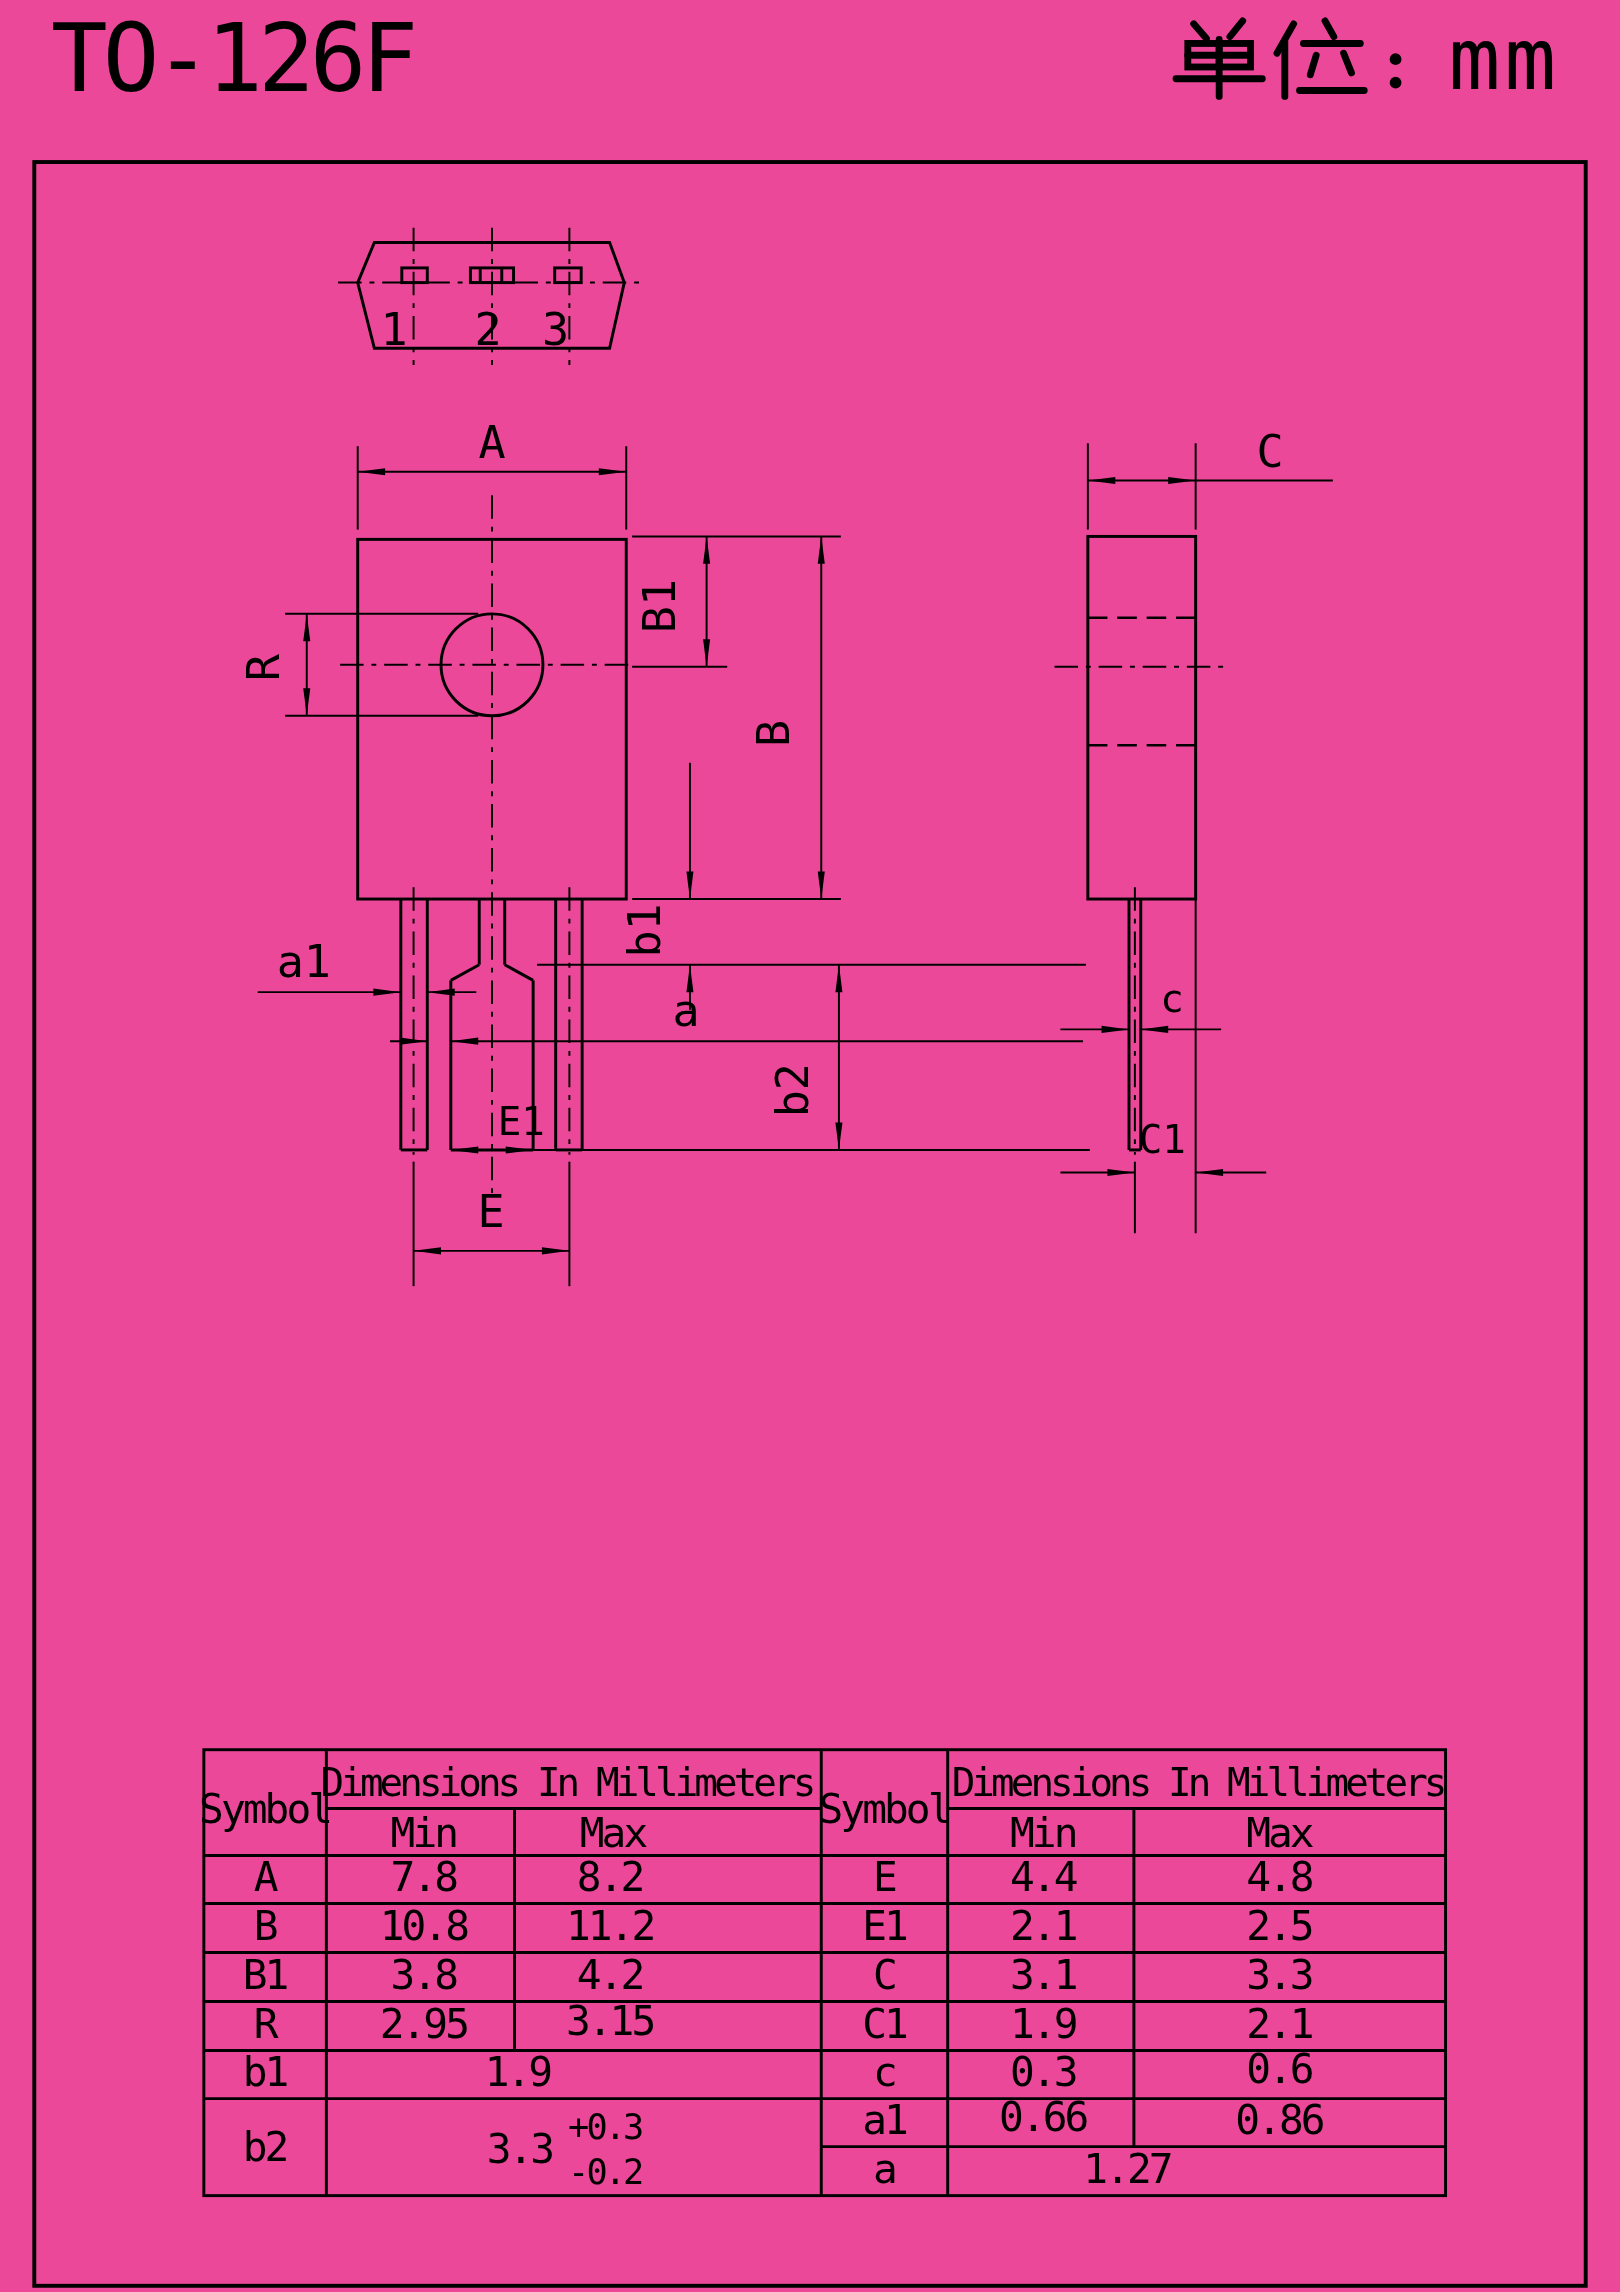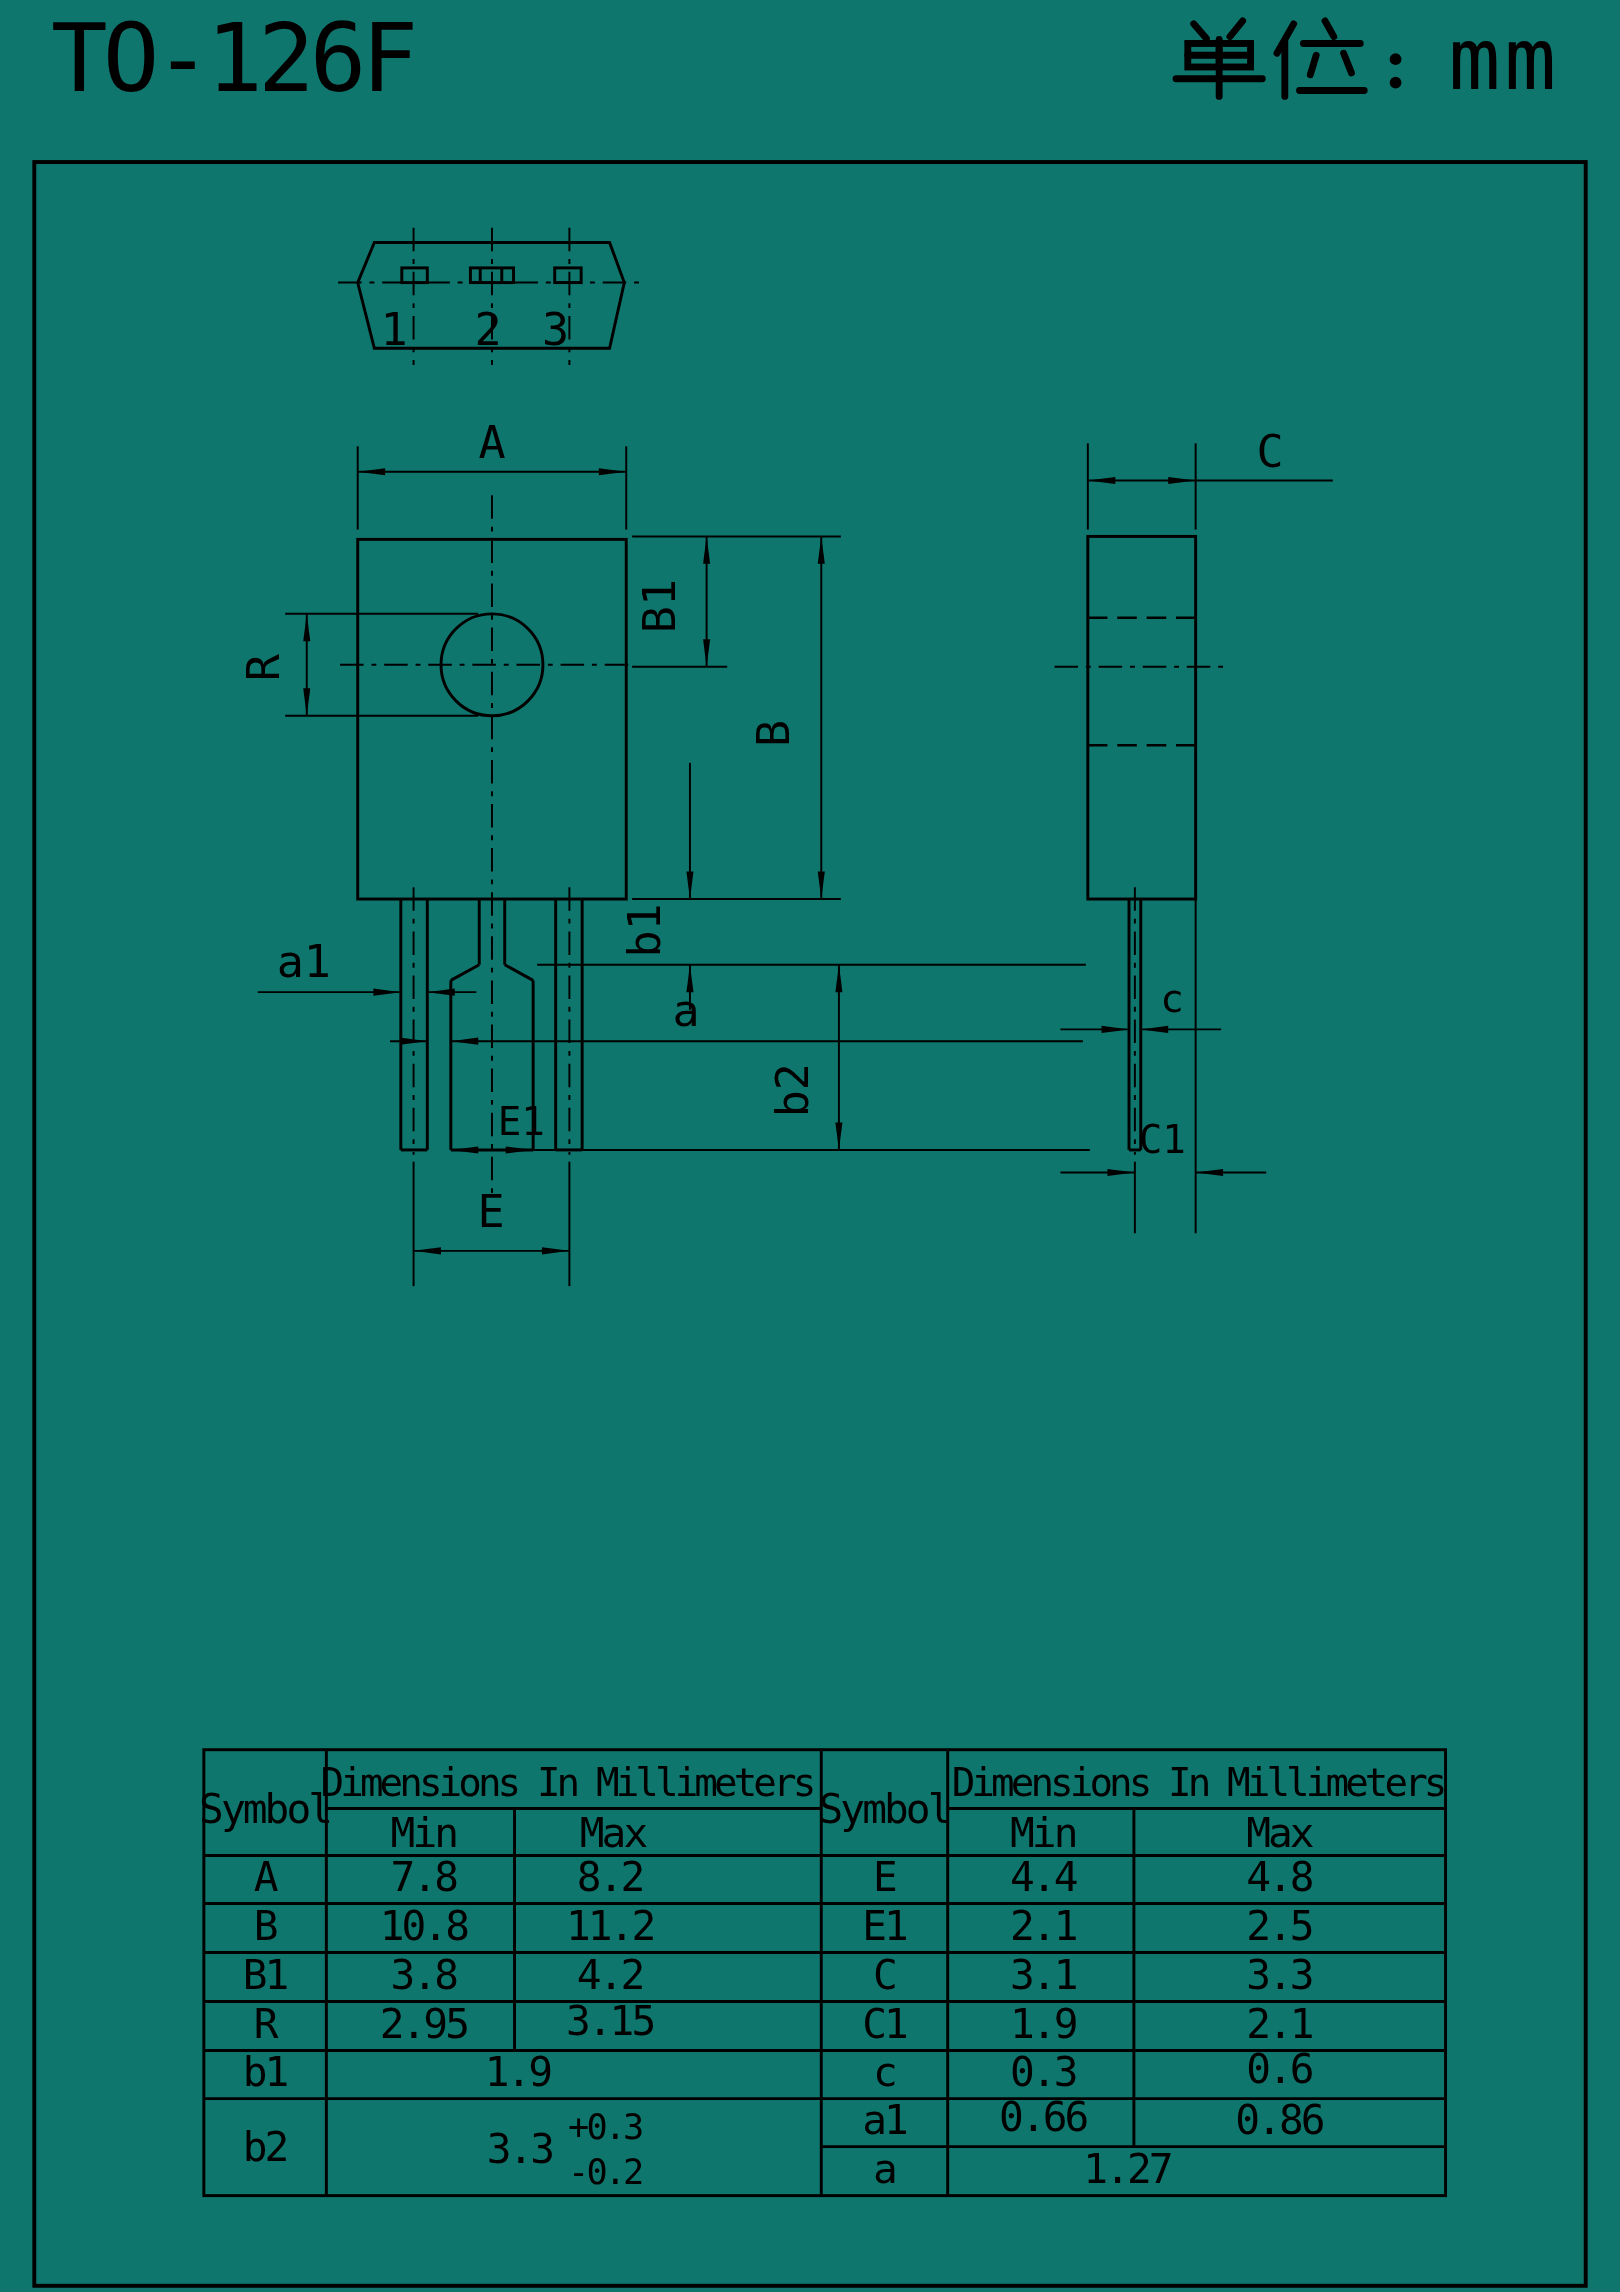--- a/index.html
+++ b/index.html
@@ -1,16 +1,16 @@
 <!DOCTYPE html>
 <html><head>
 <meta charset="utf-8">
 <style>
   html,body{margin:0;padding:0;background:#ffffff;}
-  .page{position:relative;width:1620px;height:2293px;background:#0f766e;overflow:hidden;}
+  .page{position:relative;width:1620px;height:2293px;background:#ec4899;overflow:hidden;}
   svg{position:absolute;left:0;top:0;}
   .ln{stroke:#000;stroke-width:3;fill:none;}
   .thin{stroke:#000;stroke-width:2;fill:none;}
   .cl{stroke:#000;stroke-width:2;fill:none;stroke-dasharray:24 8 5 8;}
   .hid{stroke:#000;stroke-width:2.5;fill:none;stroke-dasharray:20 10;}
   .tb{stroke:#000;stroke-width:3;fill:none;}
   text{fill:#000;font-family:"DejaVu Sans Mono",monospace;}
   .lbl{font-size:46px;}
   .lbs{font-size:40px;}
   .cell{font-size:42px;letter-spacing:-3px;}

